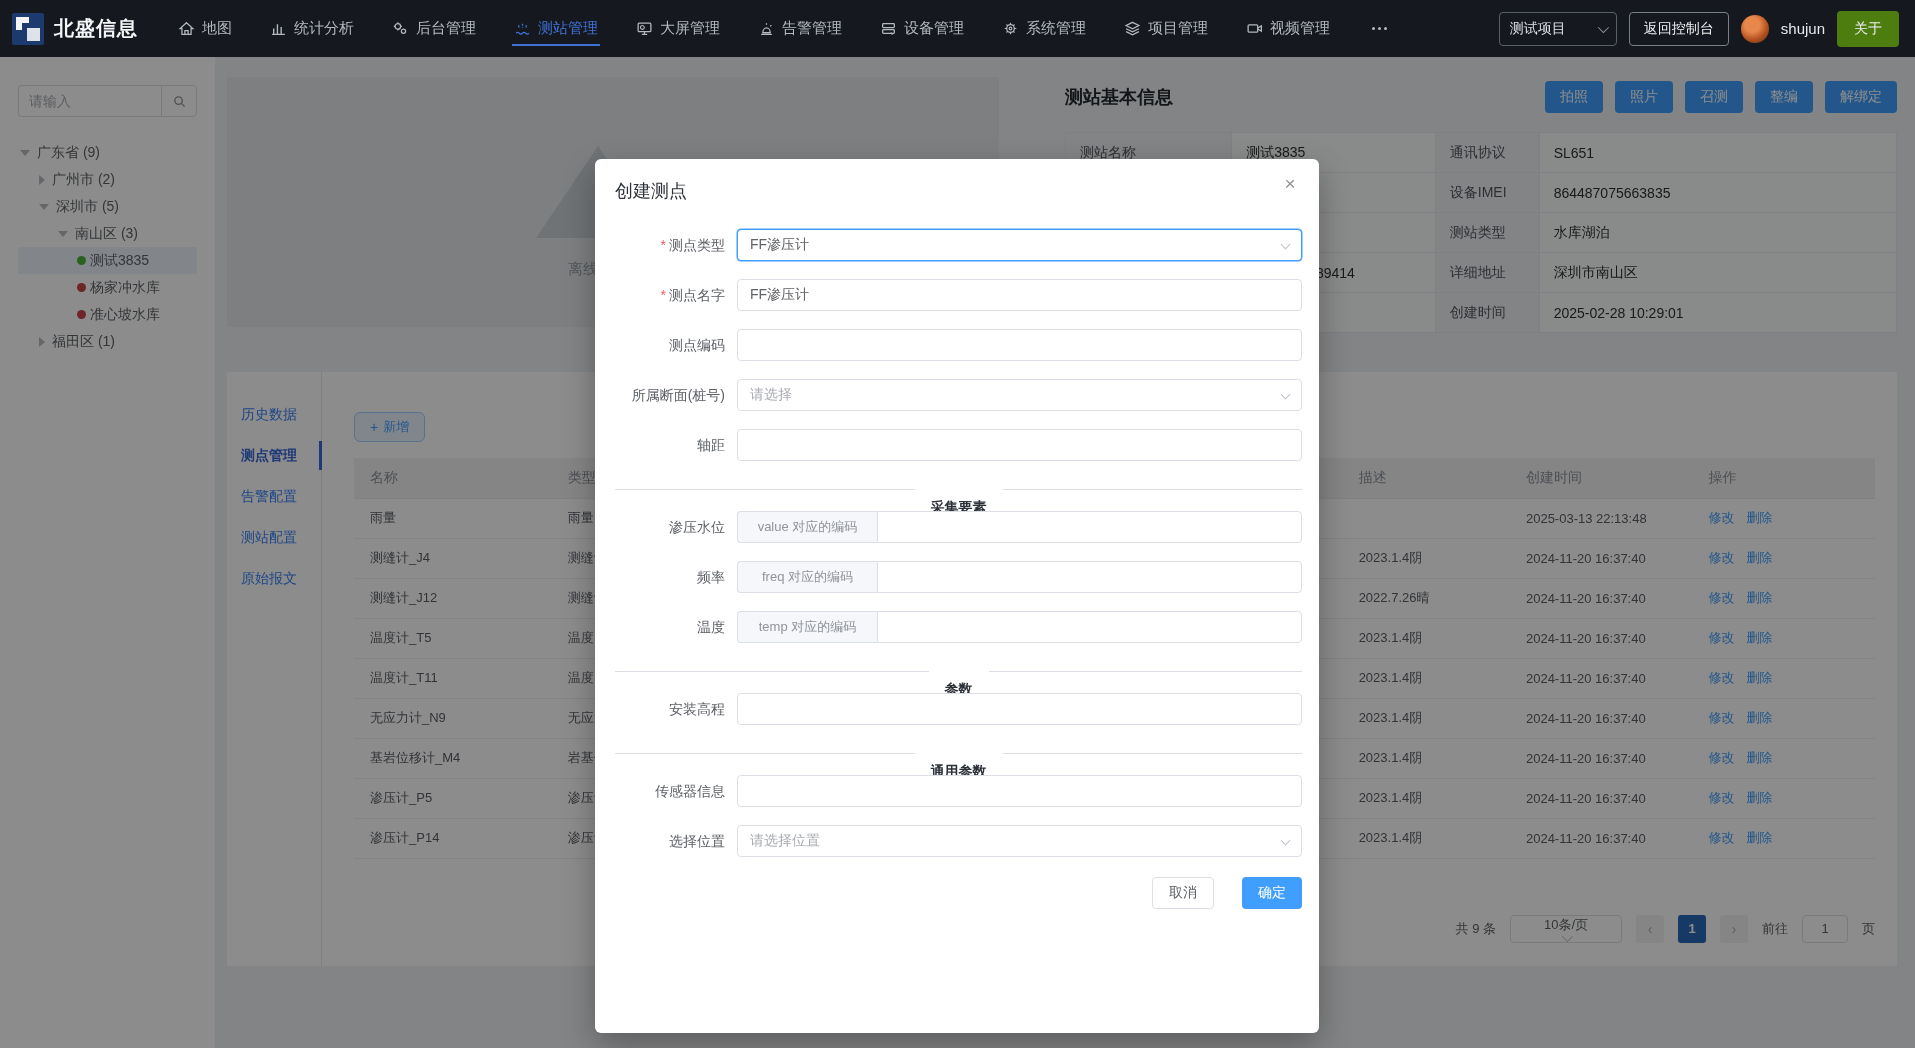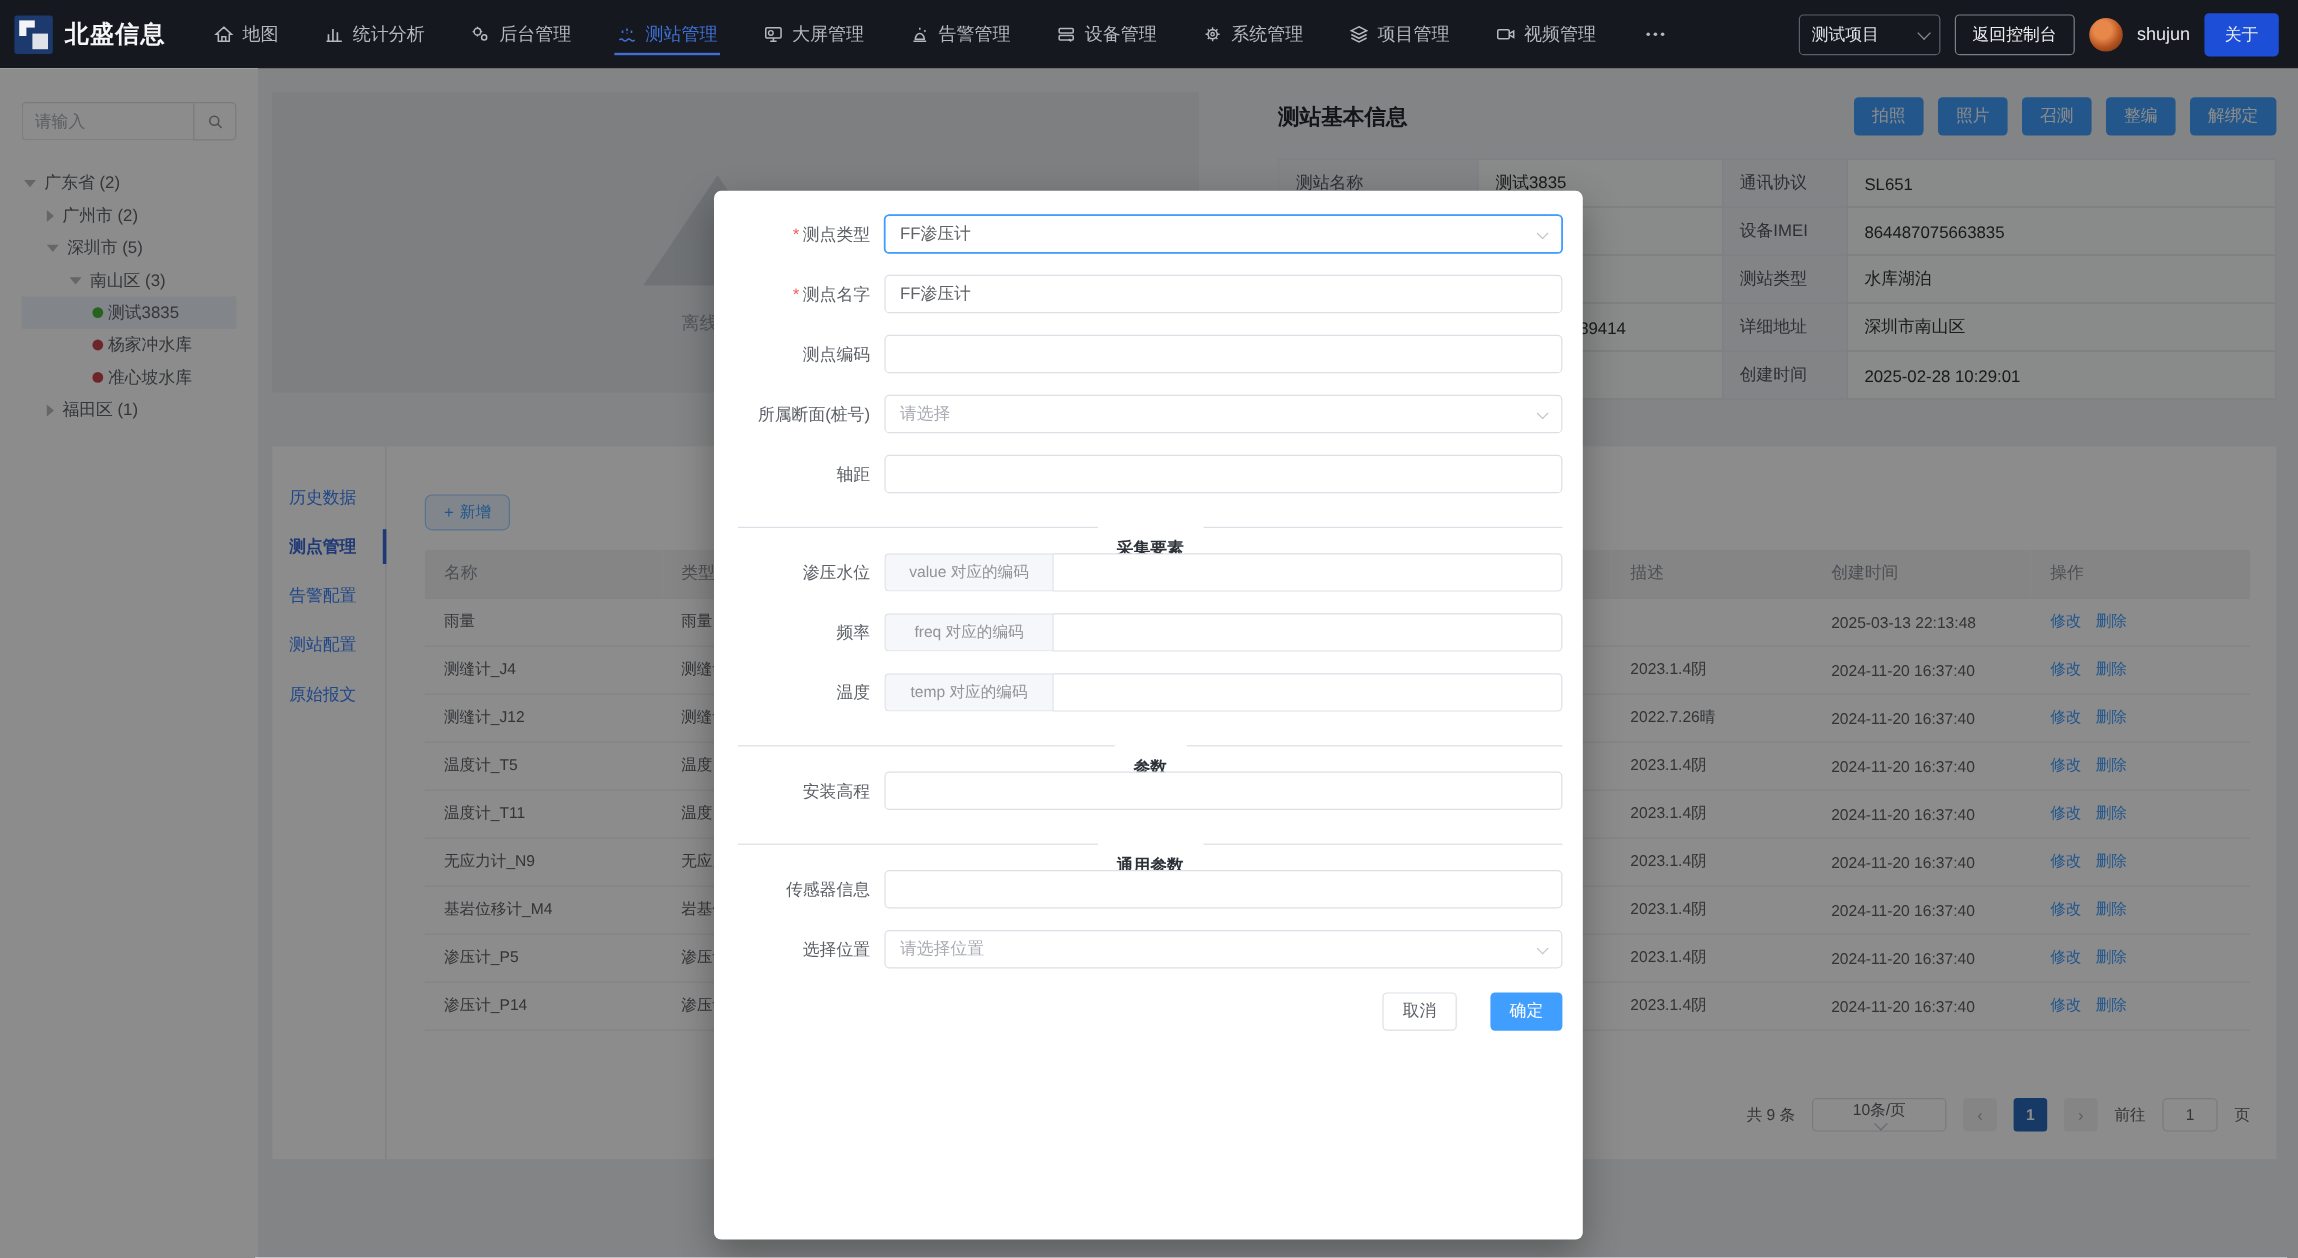--- a/index.html
+++ b/index.html
@@ -21,21 +21,21 @@
   .nav-more { display:flex; gap:3px; align-items:center; padding:6px; }
   .nav-more i { width:3px; height:3px; border-radius:50%; background:#b4b8bf; }
   .nav-right { display:flex; align-items:center; gap:12px; }
   .proj-select { width:118px; height:34px; border:1px solid #5a6069; border-radius:4px; color:#dfe2e6;
     font-size:14px; display:flex; align-items:center; justify-content:space-between; padding:0 10px; }
   .console-btn { height:34px; border:1px solid #7a8089; border-radius:4px; background:transparent; color:#eef0f2;
     font-size:14px; padding:0 14px; font-family:inherit; }
   .avatar { width:28px; height:28px; border-radius:50%;
     background:radial-gradient(circle at 40% 35%, #e8874a 0 30%, #b35220 60%, #5f2c10 100%); }
   .username { color:#e7e9ec; font-size:15px; }
-  .about-btn { height:36px; background:#1d4ed8; border:none; border-radius:4px; color:#eceef0; font-size:14px;
+  .about-btn { height:36px; background:#4d7c0f; border:none; border-radius:4px; color:#eceef0; font-size:14px;
     padding:0 17px; font-family:inherit; }
   .chev { width:8px; height:8px; border-right:1.5px solid #8a8f96; border-bottom:1.5px solid #8a8f96;
     transform:rotate(45deg) translateY(-2px); display:inline-block; }
 
   
   .app { position:relative; height:991px; display:flex; }
   .sidebar { width:215px; background:#fff; padding:28px 18px 0 18px; flex:none; }
   .search-group { display:flex; margin-bottom:22px; }
   .search-group input { flex:1; height:32px; border:1px solid #dcdfe6; border-right:none; border-radius:4px 0 0 4px;
     padding:0 10px; font-size:14px; color:#606266; outline:none; font-family:inherit; min-width:0; }
@@ -247,21 +247,21 @@
       <button class="search-btn">
         <svg viewBox="0 0 16 16" width="15" height="15">
           <circle cx="7" cy="7" r="4" fill="none" stroke="currentColor" stroke-width="1.4"></circle>
           <path d="M10 10 L13.5 13.5" stroke="currentColor" stroke-width="1.4"></path>
         </svg>
       </button>
     </div>
     <div id="tree">
         <div class="tree-row" style="padding-left: 2px;">
           <span class="caret open"></span>
-          <span>广东省 (2)</span>
+          <span>广东省 (9)</span>
         </div>
         <div class="tree-row" style="padding-left: 21px;">
           <span class="caret closed"></span>
           <span>广州市 (2)</span>
         </div>
         <div class="tree-row" style="padding-left: 21px;">
           <span class="caret open"></span>
           <span>深圳市 (5)</span>
         </div>
         <div class="tree-row" style="padding-left: 40px;">
@@ -458,20 +458,21 @@
           <span>前往</span>
           <input class="goto-input" value="1" style="">
           <span>页</span>
         </div>
       </div>
     </div>
   </main>
 
   <div class="overlay"></div>
   <div class="dialog">
+    <div class="dlg-title">创建测点</div>
     <div class="dlg-close">×</div>
     <div id="dlg-form">
         <div class="frow">
           <div class="flabel"><span class="req">*</span>测点类型</div>
           <div class="fctrl">
             <div class="inp focused">
               <span>FF渗压计</span>
             </div>
             <span class="sel-chev"></span>
           </div>

